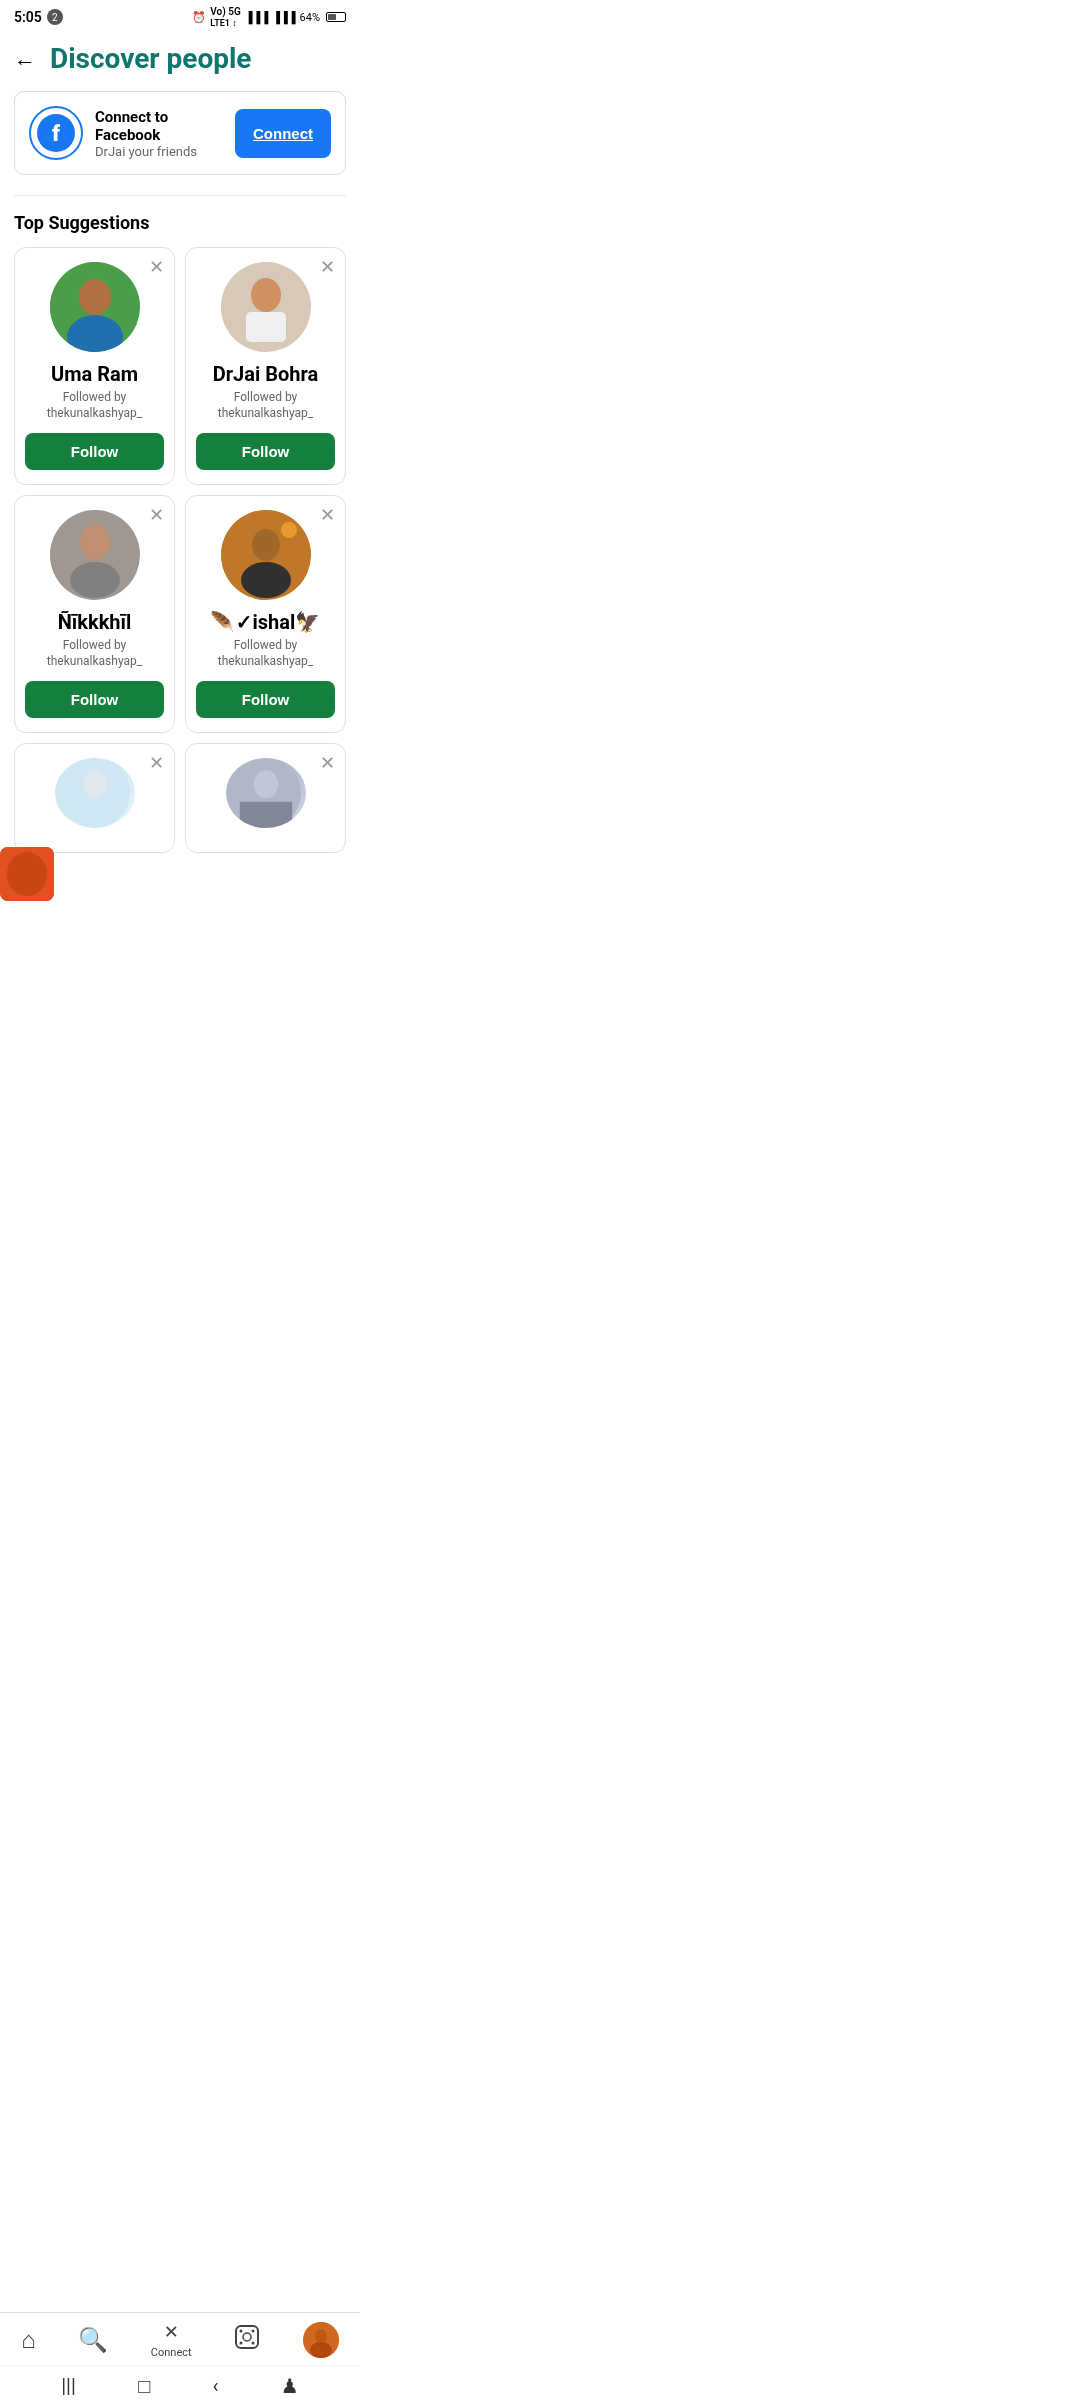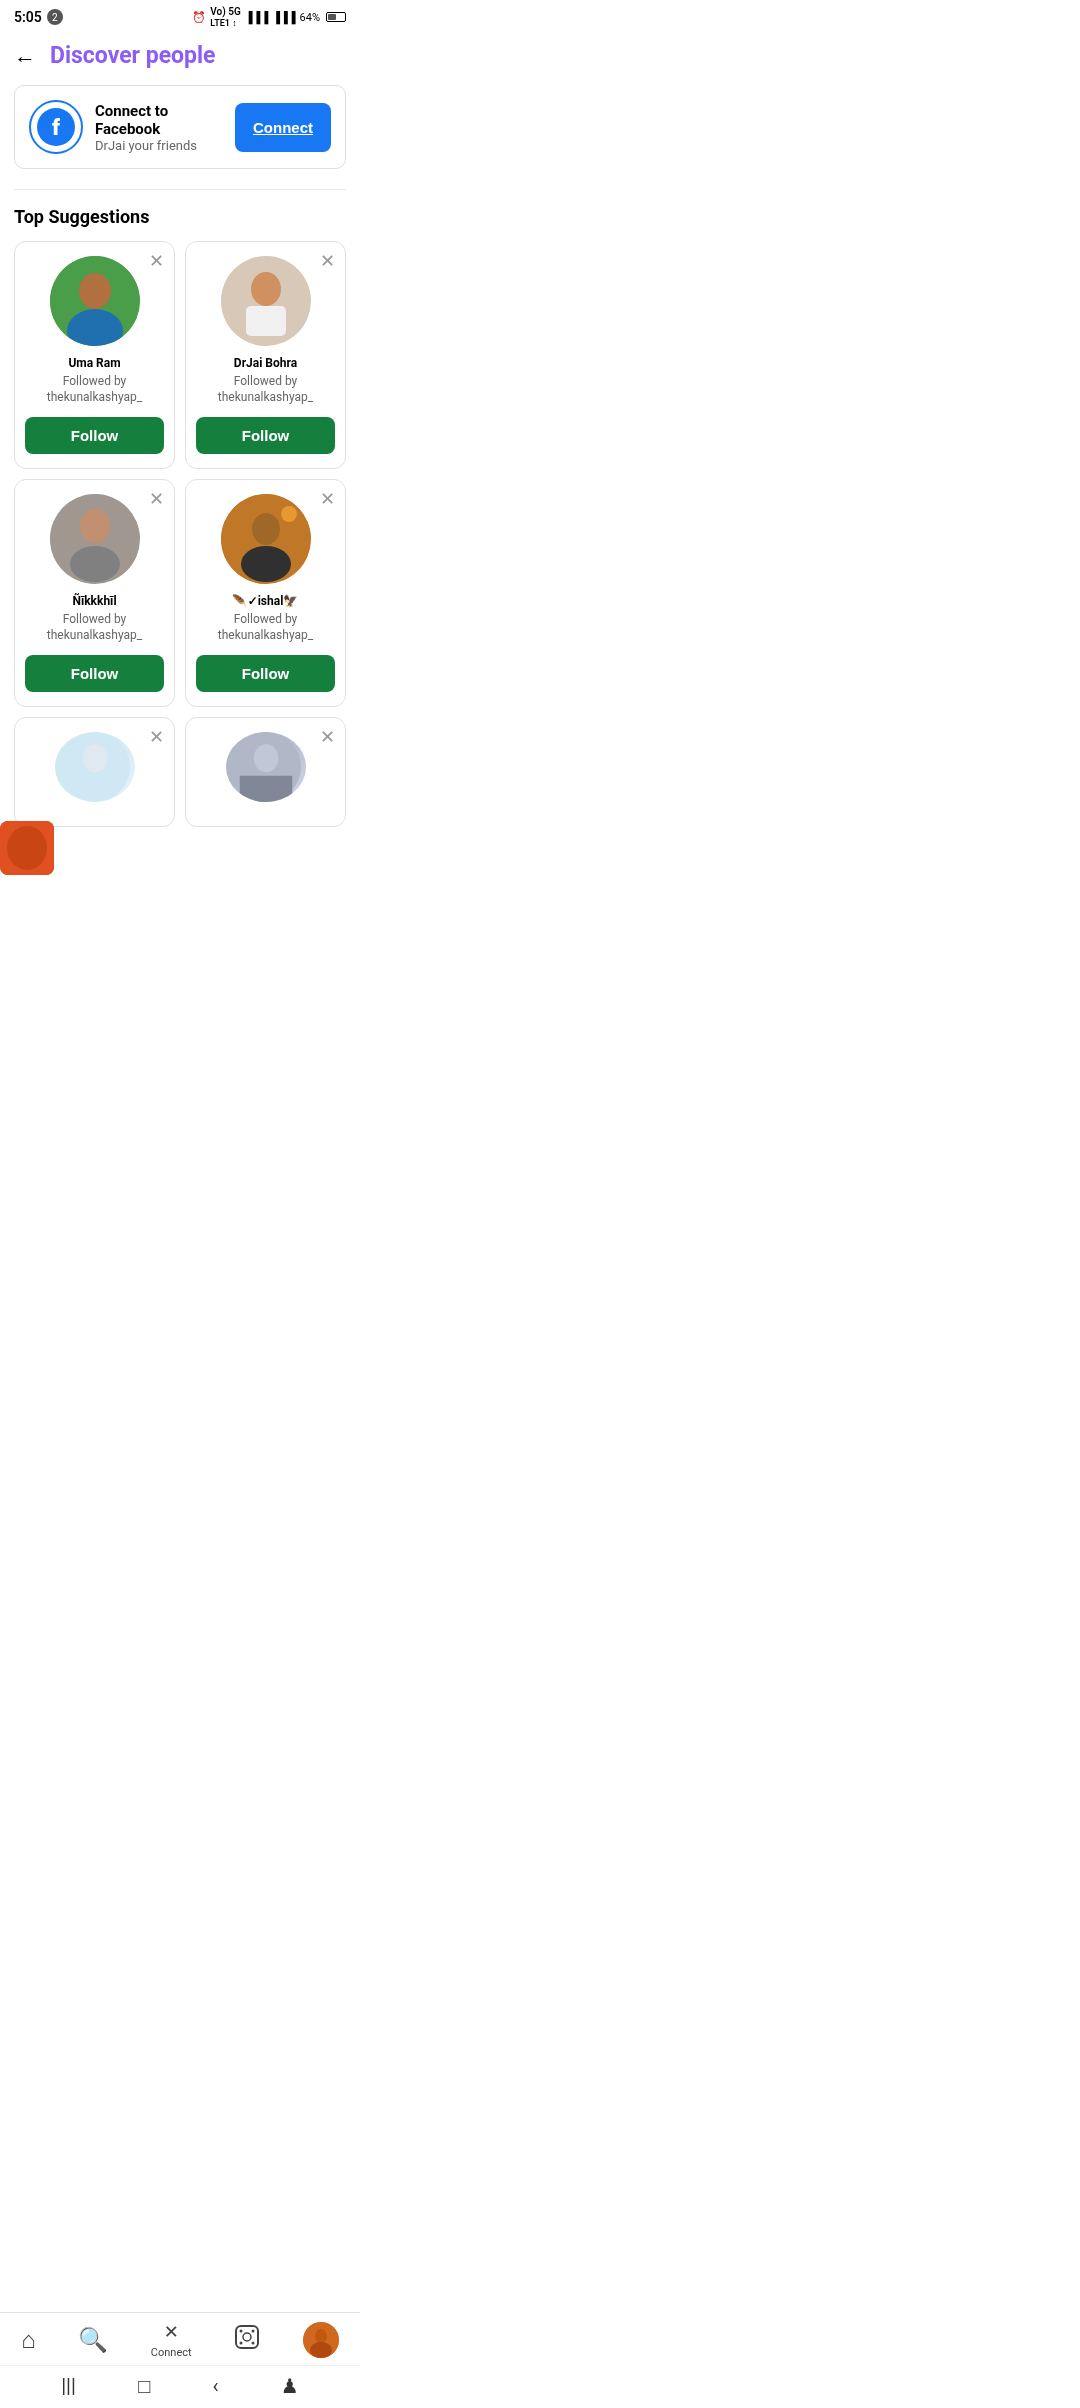--- a/index.html
+++ b/index.html
@@ -68,23 +68,23 @@
       align-items: center;
       padding: 10px 14px 16px;
       gap: 14px;
     }
     .back-arrow {
       font-size: 22px;
       color: #000;
       cursor: pointer;
     }
     .header-title {
-      font-size: 23px;
+      font-size: 28px;
       font-weight: 700;
-      color: #8b5cf6;
+      color: #0f766e;
     }
 
     
     .fb-banner {
       margin: 0 14px 20px;
       border: 1px solid #ddd;
       border-radius: 10px;
       padding: 14px;
       display: flex;
       align-items: center;
@@ -207,21 +207,21 @@
       background: linear-gradient(135deg, #c08030 40%, #e0a050 100%);
     }
     .avatar-partial1 {
       background: linear-gradient(135deg, #d0e8f0 40%, #e8f4fc 100%);
     }
     .avatar-partial2 {
       background: linear-gradient(135deg, #b0b8c8 40%, #d0d8e8 100%);
     }
 
     .person-name {
-      font-size: 12px;
+      font-size: 20px;
       font-weight: 700;
       color: #000;
       text-align: center;
       margin-bottom: 4px;
     }
 
     .person-sub {
       font-size: 12px;
       color: #666;
       text-align: center;

